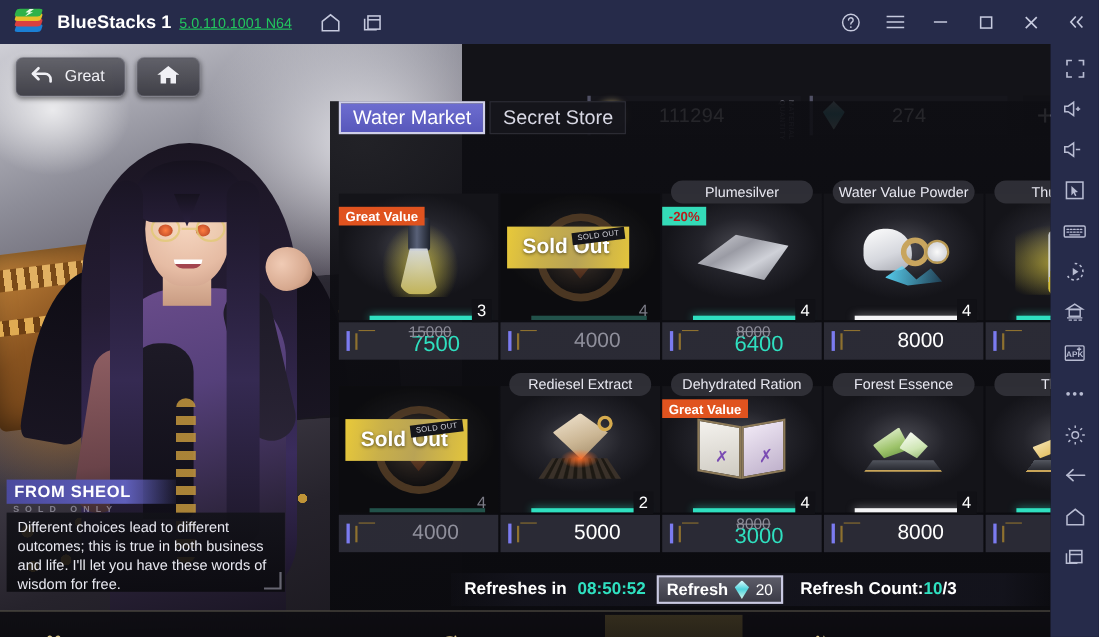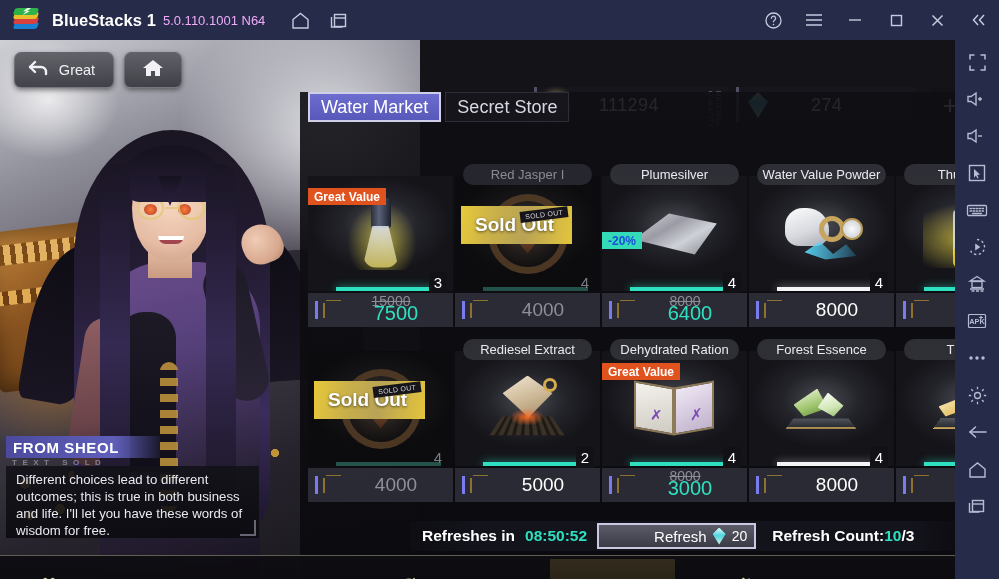--- a/index.html
+++ b/index.html
@@ -21,21 +21,21 @@
   #bs-logo .sl { position: absolute; left: 0; width: 24px; height: 7px; border-radius: 3px/2px; transform: skewX(-18deg); }
   #bs-logo .s1 { top: 13px; background: #1b7fd4; }
   #bs-logo .s2 { top: 8px;  background: #d94040; }
   #bs-logo .s3 { top: 3px;  background: #e8c02a; }
   #bs-logo .s4 { top: -1px; background: #2fb24a; }
   #bs-logo .s4::after {
     content: ""; position: absolute; left: 9px; top: 0px; width: 7px; height: 7px;
     background: #eafbe8; clip-path: polygon(45% 0,100% 0,55% 45%,100% 45%,10% 100%,45% 48%,0 48%);
   }
   .bs-title { color: #fff; font-size: 16.5px; font-weight: 700; margin-left: 12px; letter-spacing: .1px; }
-  .bs-ver { color: #f0abfc; font-size: 13px; margin-left: 7px; font-weight: 400; }
+  .bs-ver { color: #22c55e; font-size: 13px; margin-left: 7px; font-weight: 400; text-decoration: underline; }
   .tb-icon {
     width: 26px; height: 26px; margin-left: 13px;
     display: flex; align-items: center; justify-content: center;
     color: #c6cade;
   }
   .tb-icon svg { display: block; }
   #tb-right { position: absolute; right: 8px; top: 0; height: 40px; display: flex; align-items: center; }
   #tb-right .tb-icon { margin-left: 15px; }
 
   
@@ -311,21 +311,21 @@
     background: rgba(48,48,56,.95); border-radius: 11px;
     display: flex; align-items: center; justify-content: center;
     color: #e9e9f2; font-size: 13px; white-space: nowrap; overflow: hidden;
   }
   .card-name.dim { color: #8b8b97; background: rgba(40,40,48,.95); }
   .badge {
     position: absolute; left: 0px; top: 24px; height: 17px; padding: 0 6px; z-index: 6;
     display: flex; align-items: center; font-size: 12px; font-weight: 700; color: #fff;
   }
   .badge.value { background: #e0531f; }
-  .badge.disc { background: #34dbb8; color: #1d4ed8; margin-top: 44px; }
+  .badge.disc { background: #34dbb8; color: #b91c1c; }
   .qty {
     position: absolute; right: 6px; bottom: 34px; z-index: 6;
     min-width: 18px; height: 21px; padding: 0 5px; background: #111116;
     color: #fff; font-size: 15px; display: flex; align-items: center; justify-content: center;
   }
   .qty.dim { background: transparent; color: #7b7b86; }
   .rarity {
     position: absolute; left: 28px; bottom: 0px; width: 105px; height: 4px; z-index: 4;
   }
   .rarity.teal { background: #2fe0c0; box-shadow: 0 0 8px rgba(47,224,192,.7); }
@@ -451,21 +451,21 @@
     background: linear-gradient(90deg, rgba(18,18,26,.3), rgba(22,22,32,.75) 12%, rgba(22,22,32,.75) 92%, rgba(18,18,26,.2));
     padding-left: 12px;
   }
   #refresh-bar .rtxt { color: #fff; font-size: 15.5px; font-weight: 700; }
   #refresh-bar .rtime { color: #2fe0c0; font-size: 15.5px; font-weight: 700; }
   #btn-refresh {
     height: 26px; padding: 0 7px; display: flex; align-items: center; gap: 6px;
     background: linear-gradient(180deg,#5c5c68,#3b3b46);
     border: 2px solid #c9c9e2;
   }
-  #btn-refresh .lbl { color: #fff; font-size: 15px; font-weight: 400; margin-left: 48px; }
+  #btn-refresh .lbl { color: #fff; font-size: 15px; font-weight: 700; }
   #btn-refresh .gem-icon { width: 13px; height: 17px; }
   #btn-refresh .cost { color: #fff; font-size: 14px; font-weight: 400; }
   #rcount { color: #fff; font-size: 15.5px; font-weight: 700; margin-left: 6px; }
   #rcount b { color: #2fe0c0; font-weight: 700; }
 
   
   #bottomnav {
     position: absolute; left: 0; top: 515px; width: 955px; height: 64px;
     background: linear-gradient(180deg, rgba(14,13,18,.93), rgba(8,8,11,.97));
     border-top: 1px solid rgba(210,200,170,.45);
@@ -581,21 +581,21 @@
       <div class="mouth"></div>
       <div class="bangs"></div>
       <div class="hairstrandL"></div>
         <div class="hairstrandR"></div>
     </div>
   </div>
 
   <div id="sheol-label">
     <span>FROM SHEOL</span>
   </div>
-  <div id="sheol-sub">TEXT SOLD</div>
+  <div id="sheol-sub">SOLD ONLY</div>
   <div id="quote">
     <p>Different choices lead to different outcomes; this is true in both business and life. I'll let you have these words of wisdom for free.</p>
   </div>
 
   <div id="nav-btns">
     <div class="navbtn" id="btn-back">
       <span>
         <svg width="24" height="18" viewBox="0 0 24 18" fill="none" stroke="currentColor" stroke-width="2.4" stroke-linecap="round" stroke-linejoin="round">
           <path d="M8 3L3 8l5 5"></path>
             <path d="M3 8h11a5 5 0 015 5v2"></path>
@@ -659,21 +659,20 @@
           </div>
         </div>
         <div class="card sold">
           <div class="card-img">
             <div class="sprite sp-jasper">
               <div class="ringj"></div>
               <div class="flame"></div>
             </div>
             <div class="rarity tealdim"></div>
           </div>
-          <div class="card-name dim">Red Jasper I</div>
           <div class="qty dim">4</div>
           <div class="soldout">
             <span class="t">Sold Out</span>
             <span class="stamp">SOLD OUT</span>
           </div>
           <div class="rowprice">
             <span class="bar"></span>
             <span class="c"><span class="coin-icon"></span></span>
             <div class="price-wrap">
               <span class="price dim">4000</span>

